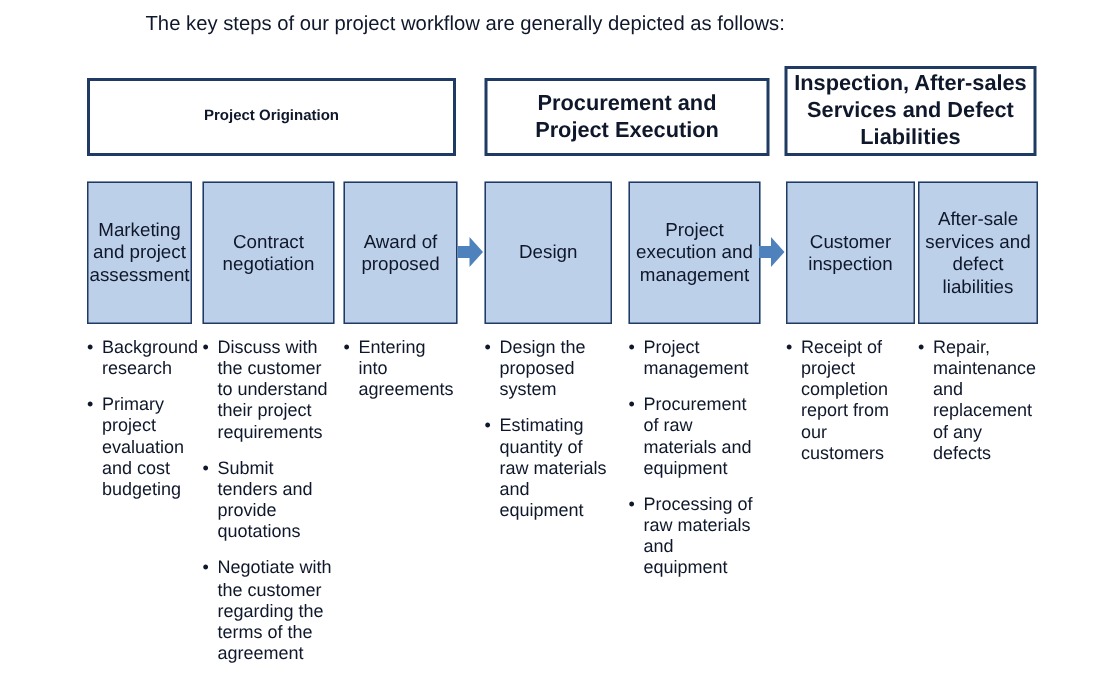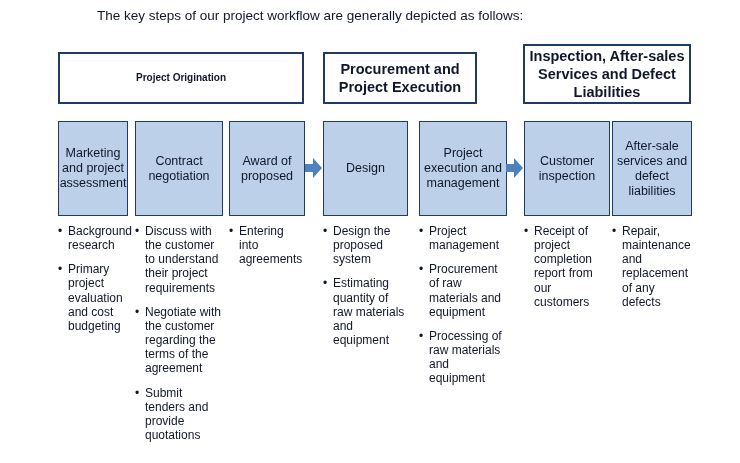--- a/index.html
+++ b/index.html
@@ -7,21 +7,21 @@
     position:relative;width:740px;height:463px;background:#fff;overflow:hidden;
     font-family:Liberation Sans, sans-serif;color:#0f172a;
   }
   .title{position:absolute;left:97px;top:8px;font-size:13.5px;white-space:nowrap;}
   .hdr{
     position:absolute;box-sizing:border-box;border:2px solid #1f3a63;background:#fff;
     display:flex;align-items:center;justify-content:center;text-align:center;
     font-weight:bold;font-size:14.5px;line-height:1.25;
   }
   #hdr1{left:58px;top:52px;width:246px;height:52px;font-size:10px;}
-  #hdr2{left:323px;top:52px;width:154px;height:52px;padding:0 10px;}
+  #hdr2{left:323px;top:52px;width:190px;height:52px;padding:0 10px;}
   #hdr3{left:523px;top:44px;width:168px;height:60px;padding:0 4px;}
   .col{position:absolute;top:121px;}
   .stage{
     box-sizing:border-box;border:1.5px solid #1f3a63;background:#bdd0e9;height:95px;
     display:flex;align-items:center;justify-content:center;text-align:center;
     font-size:12.5px;line-height:1.2;padding:2px 3px;
   }
   .bullets{margin:8px 0 0;padding:0;list-style:none;font-size:12px;line-height:1.18;}
   .bullets li{margin:0 0 10px;padding-left:10px;position:relative;}
   .bullets li::before{content:"\2022";position:absolute;left:0;}
@@ -52,22 +52,22 @@
     <ul class="bullets">
       <li>Background research</li>
       <li>Primary project evaluation and cost budgeting</li>
     </ul>
   </div>
 
   <div class="col c2">
     <div class="stage">Contract negotiation</div>
     <ul class="bullets">
       <li>Discuss with the customer to understand their project requirements</li>
+      <li>Submit tenders and provide quotations</li>
       <li>Negotiate with the customer regarding the terms of the agreement</li>
-      <li>Submit tenders and provide quotations</li>
     </ul>
   </div>
 
   <div class="col c3">
     <div class="stage">Award of proposed</div>
     <ul class="bullets">
       <li>Entering into agreements</li>
     </ul>
   </div>
 

